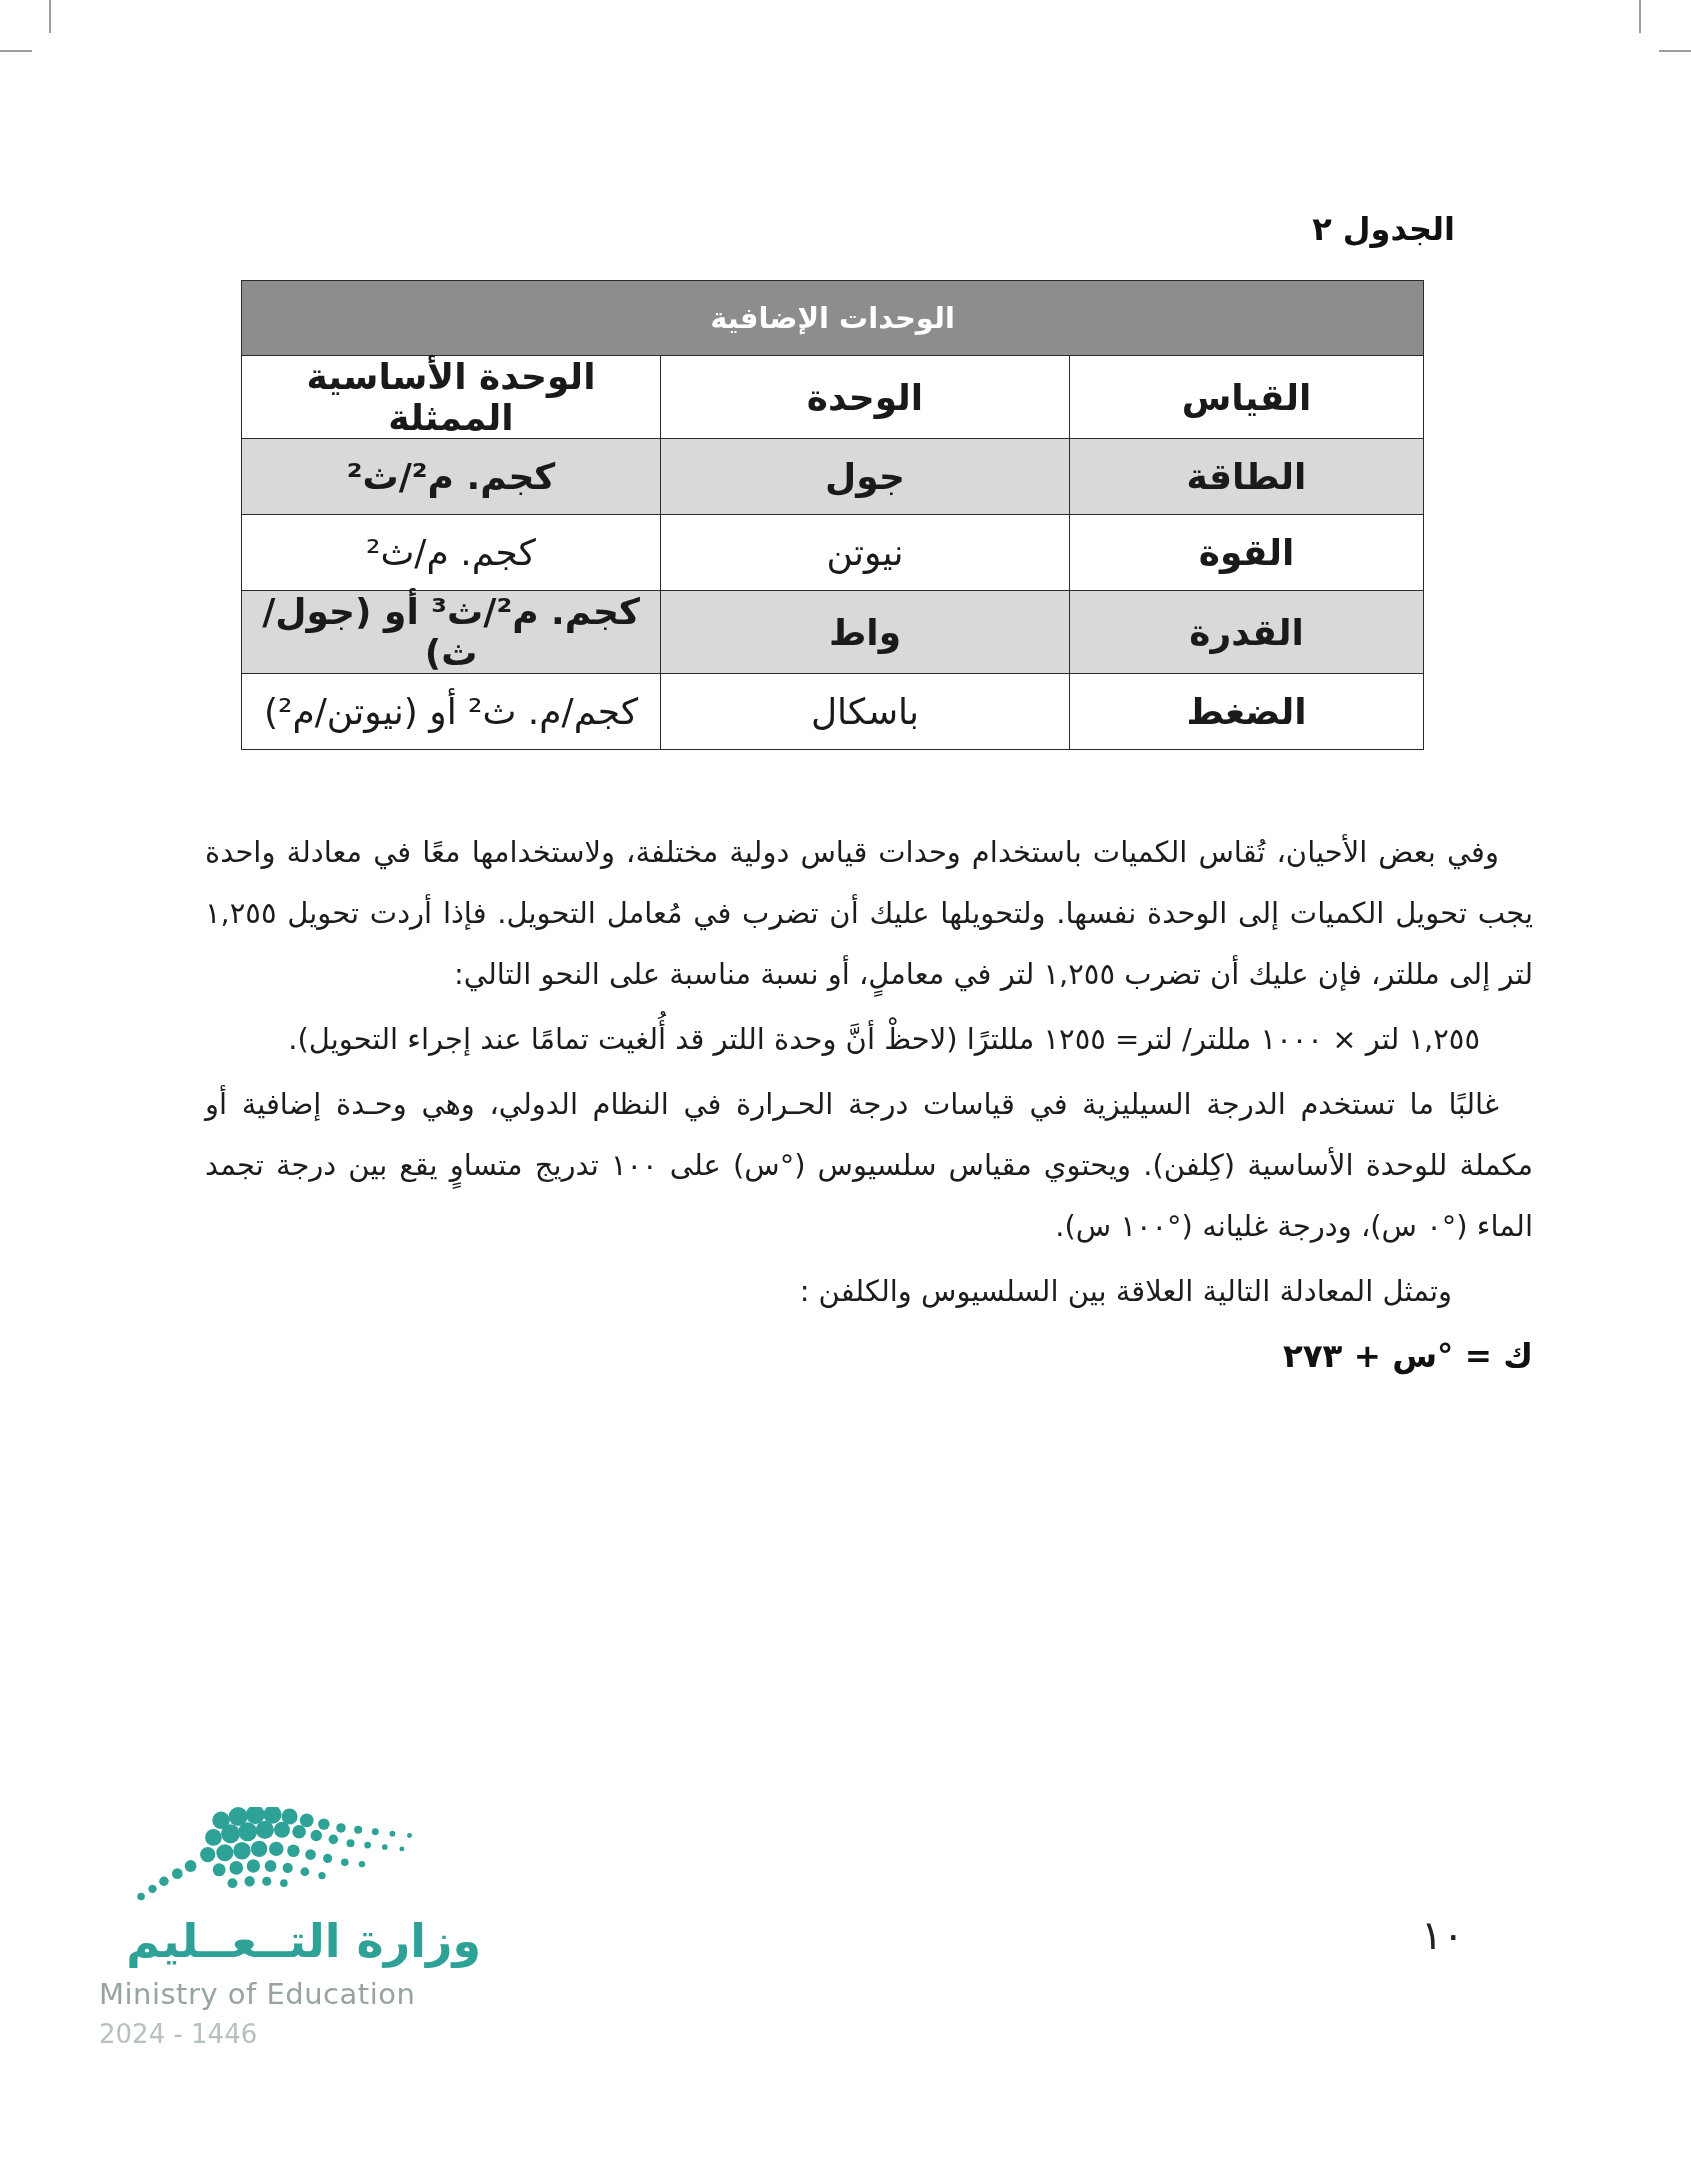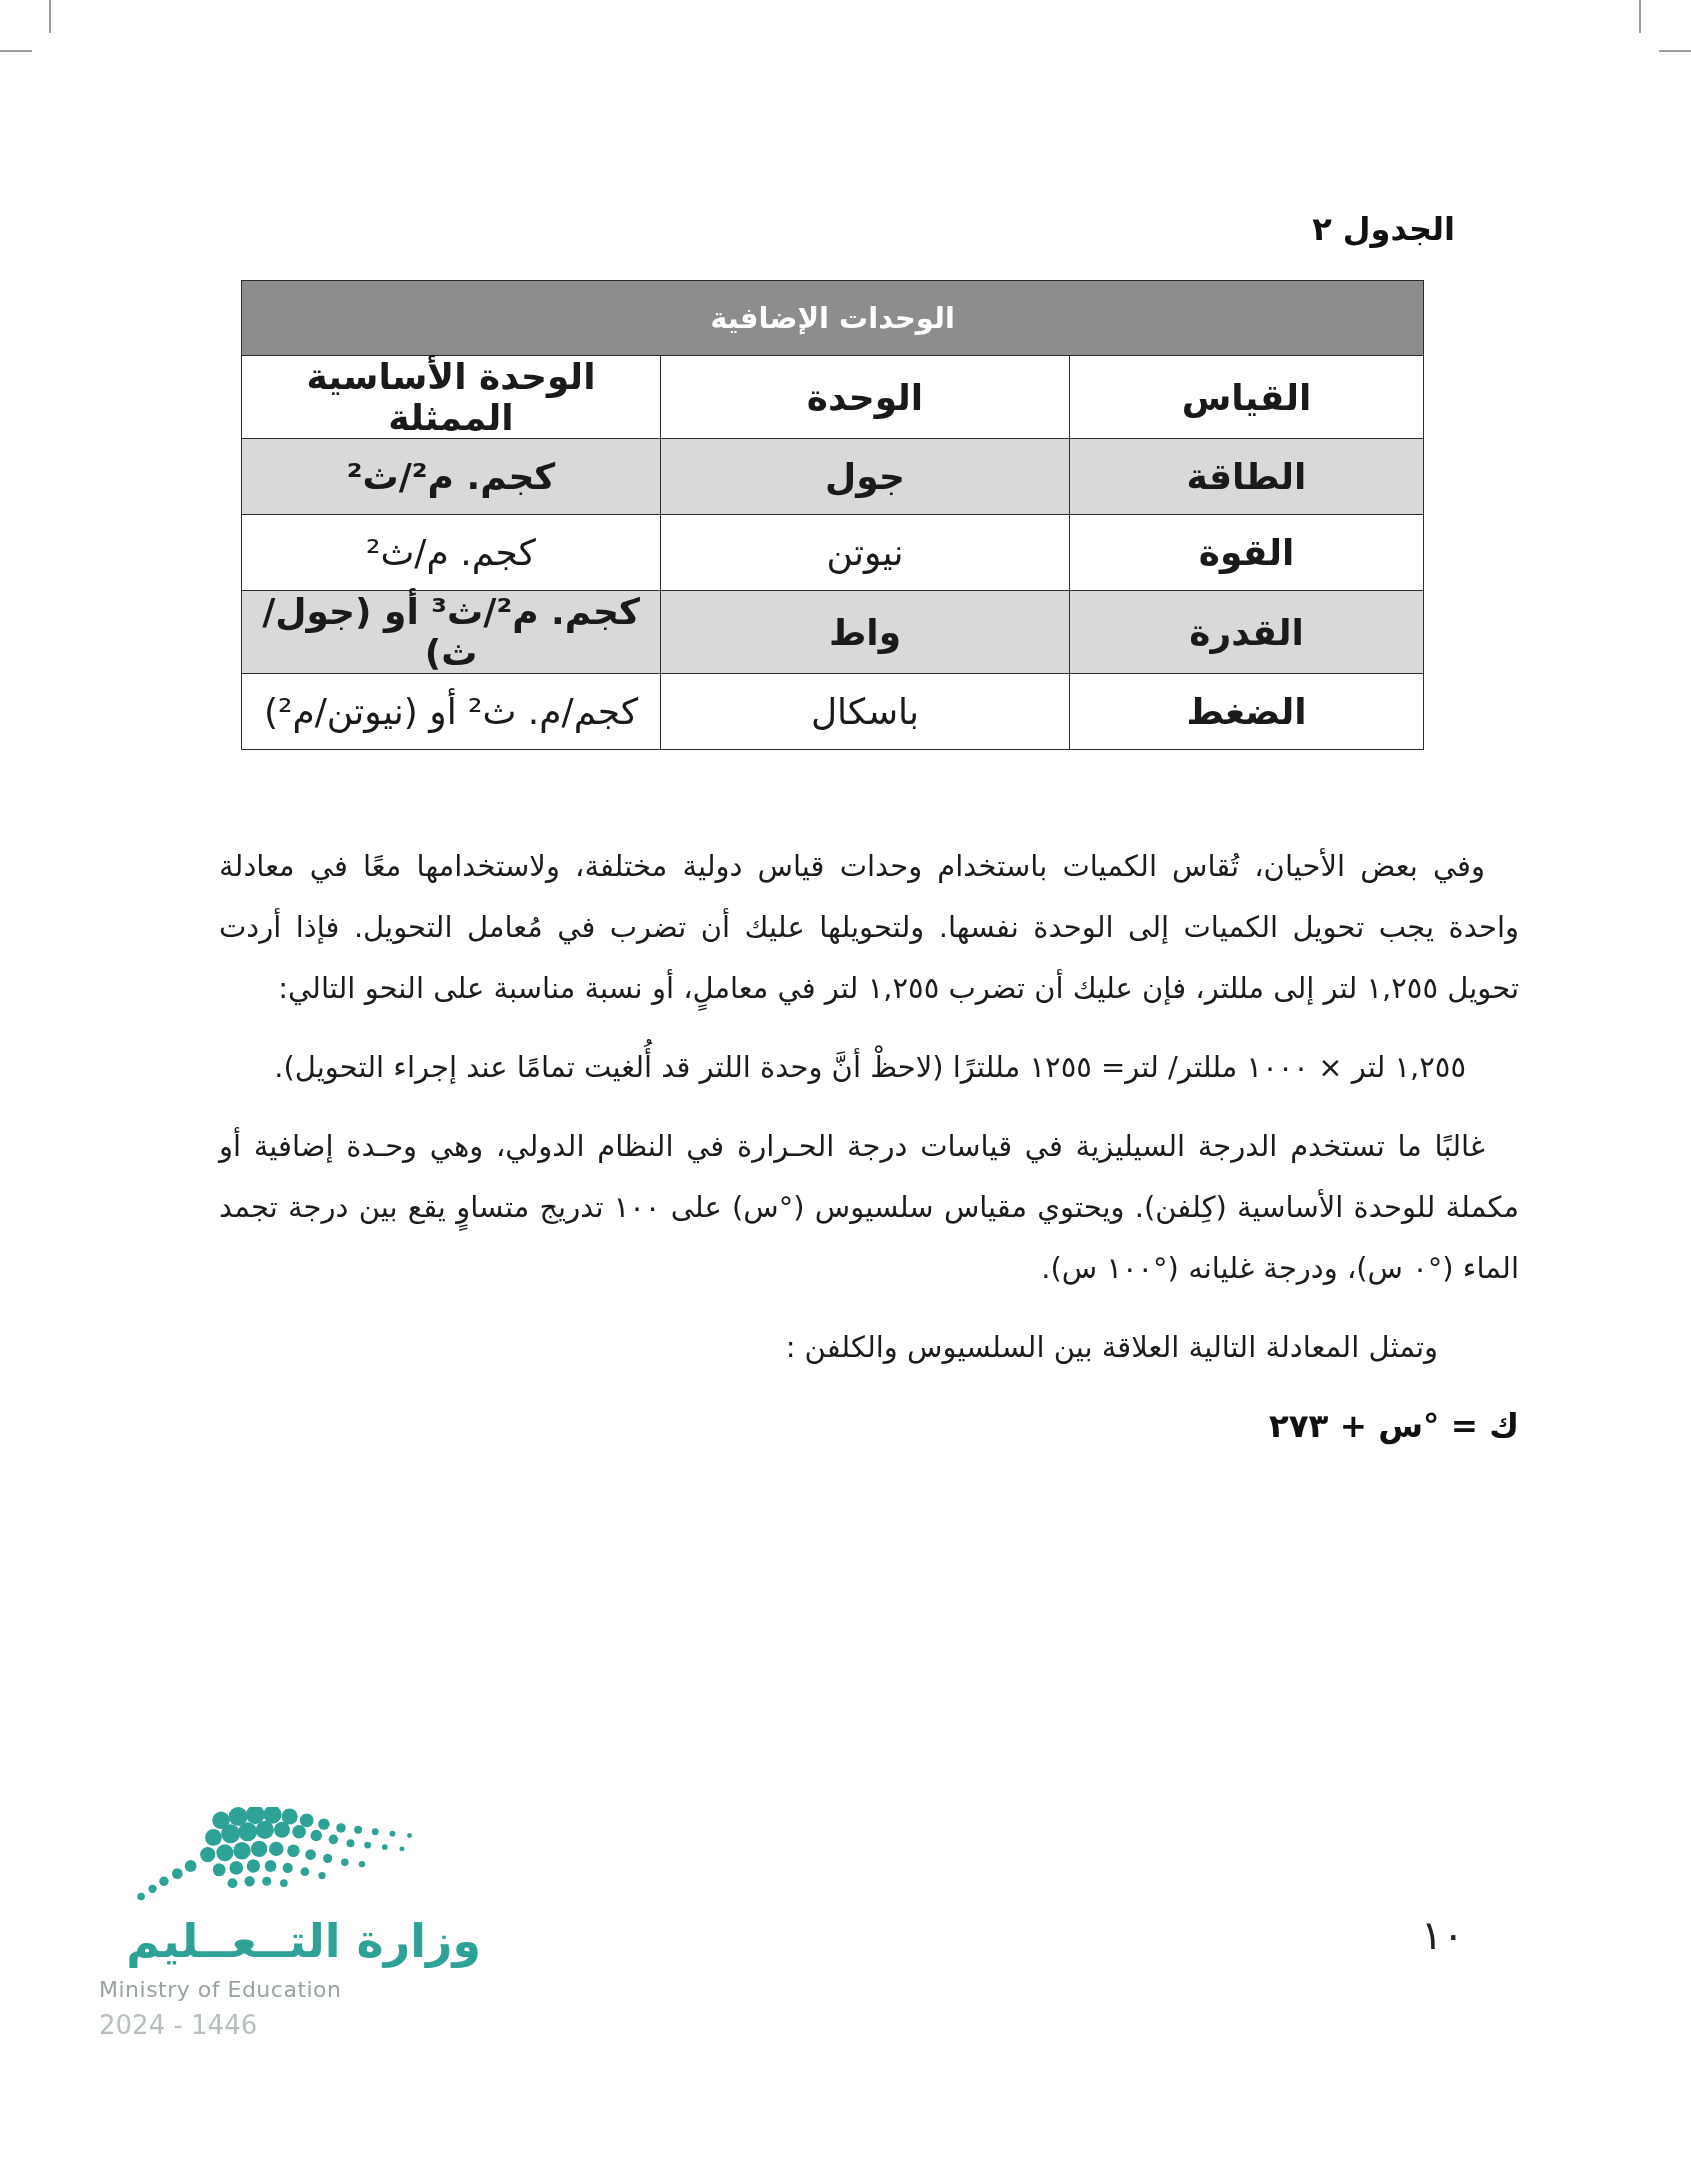--- a/index.html
+++ b/index.html
@@ -47,21 +47,21 @@
   .units-table tbody td { height:76px; background:#ffffff; }
   .units-table tbody tr.shaded td { background:#d9d9d9;font-weight:bold; }
   .units-table td.cell-measure { font-weight:bold; }
 
   
   .body-text {
     position:absolute; top:818px; right:154px; width:1336px;
     direction:rtl; text-align:justify;
     font-size:29px; line-height:61px; color:#1c1c1c;
   }
-  .body-text p { margin:18px; }
+  .body-text p { margin:4px; }
   .para-1 { text-indent:34px; }
   .para-2 { margin-top:15.3px; text-indent:53px; }
   .para-3 { margin-top:21px; text-indent:34px; }
   .para-4 { margin-top:29px; text-indent:81px; text-align:right; }
   .equation {
     margin-top:38px; margin-right:153px;
     text-align:right; font-weight:bold; font-size:32.5px; color:#111;
   }
 
   
@@ -77,21 +77,21 @@
   }
   .brand svg { display:block; margin-right:27px; }
   .brand-ar {
     margin-top:7.6px;
     font-size:46px; font-weight:bold; color:#2fa298;
     letter-spacing:0;
   }
   .brand-en {
     direction:ltr; text-align:left;
     margin-top:9.6px;
-    font-size:22px; color:#98a4a4; letter-spacing:0.5px;
+    font-size:29px; color:#98a4a4; letter-spacing:0.5px;
   }
   .brand-year {
     direction:ltr; text-align:left;
     margin-top:7.6px;
     font-size:26px; color:#b7c0c0;
   }
 </style>
 </head>
 <body>
 

